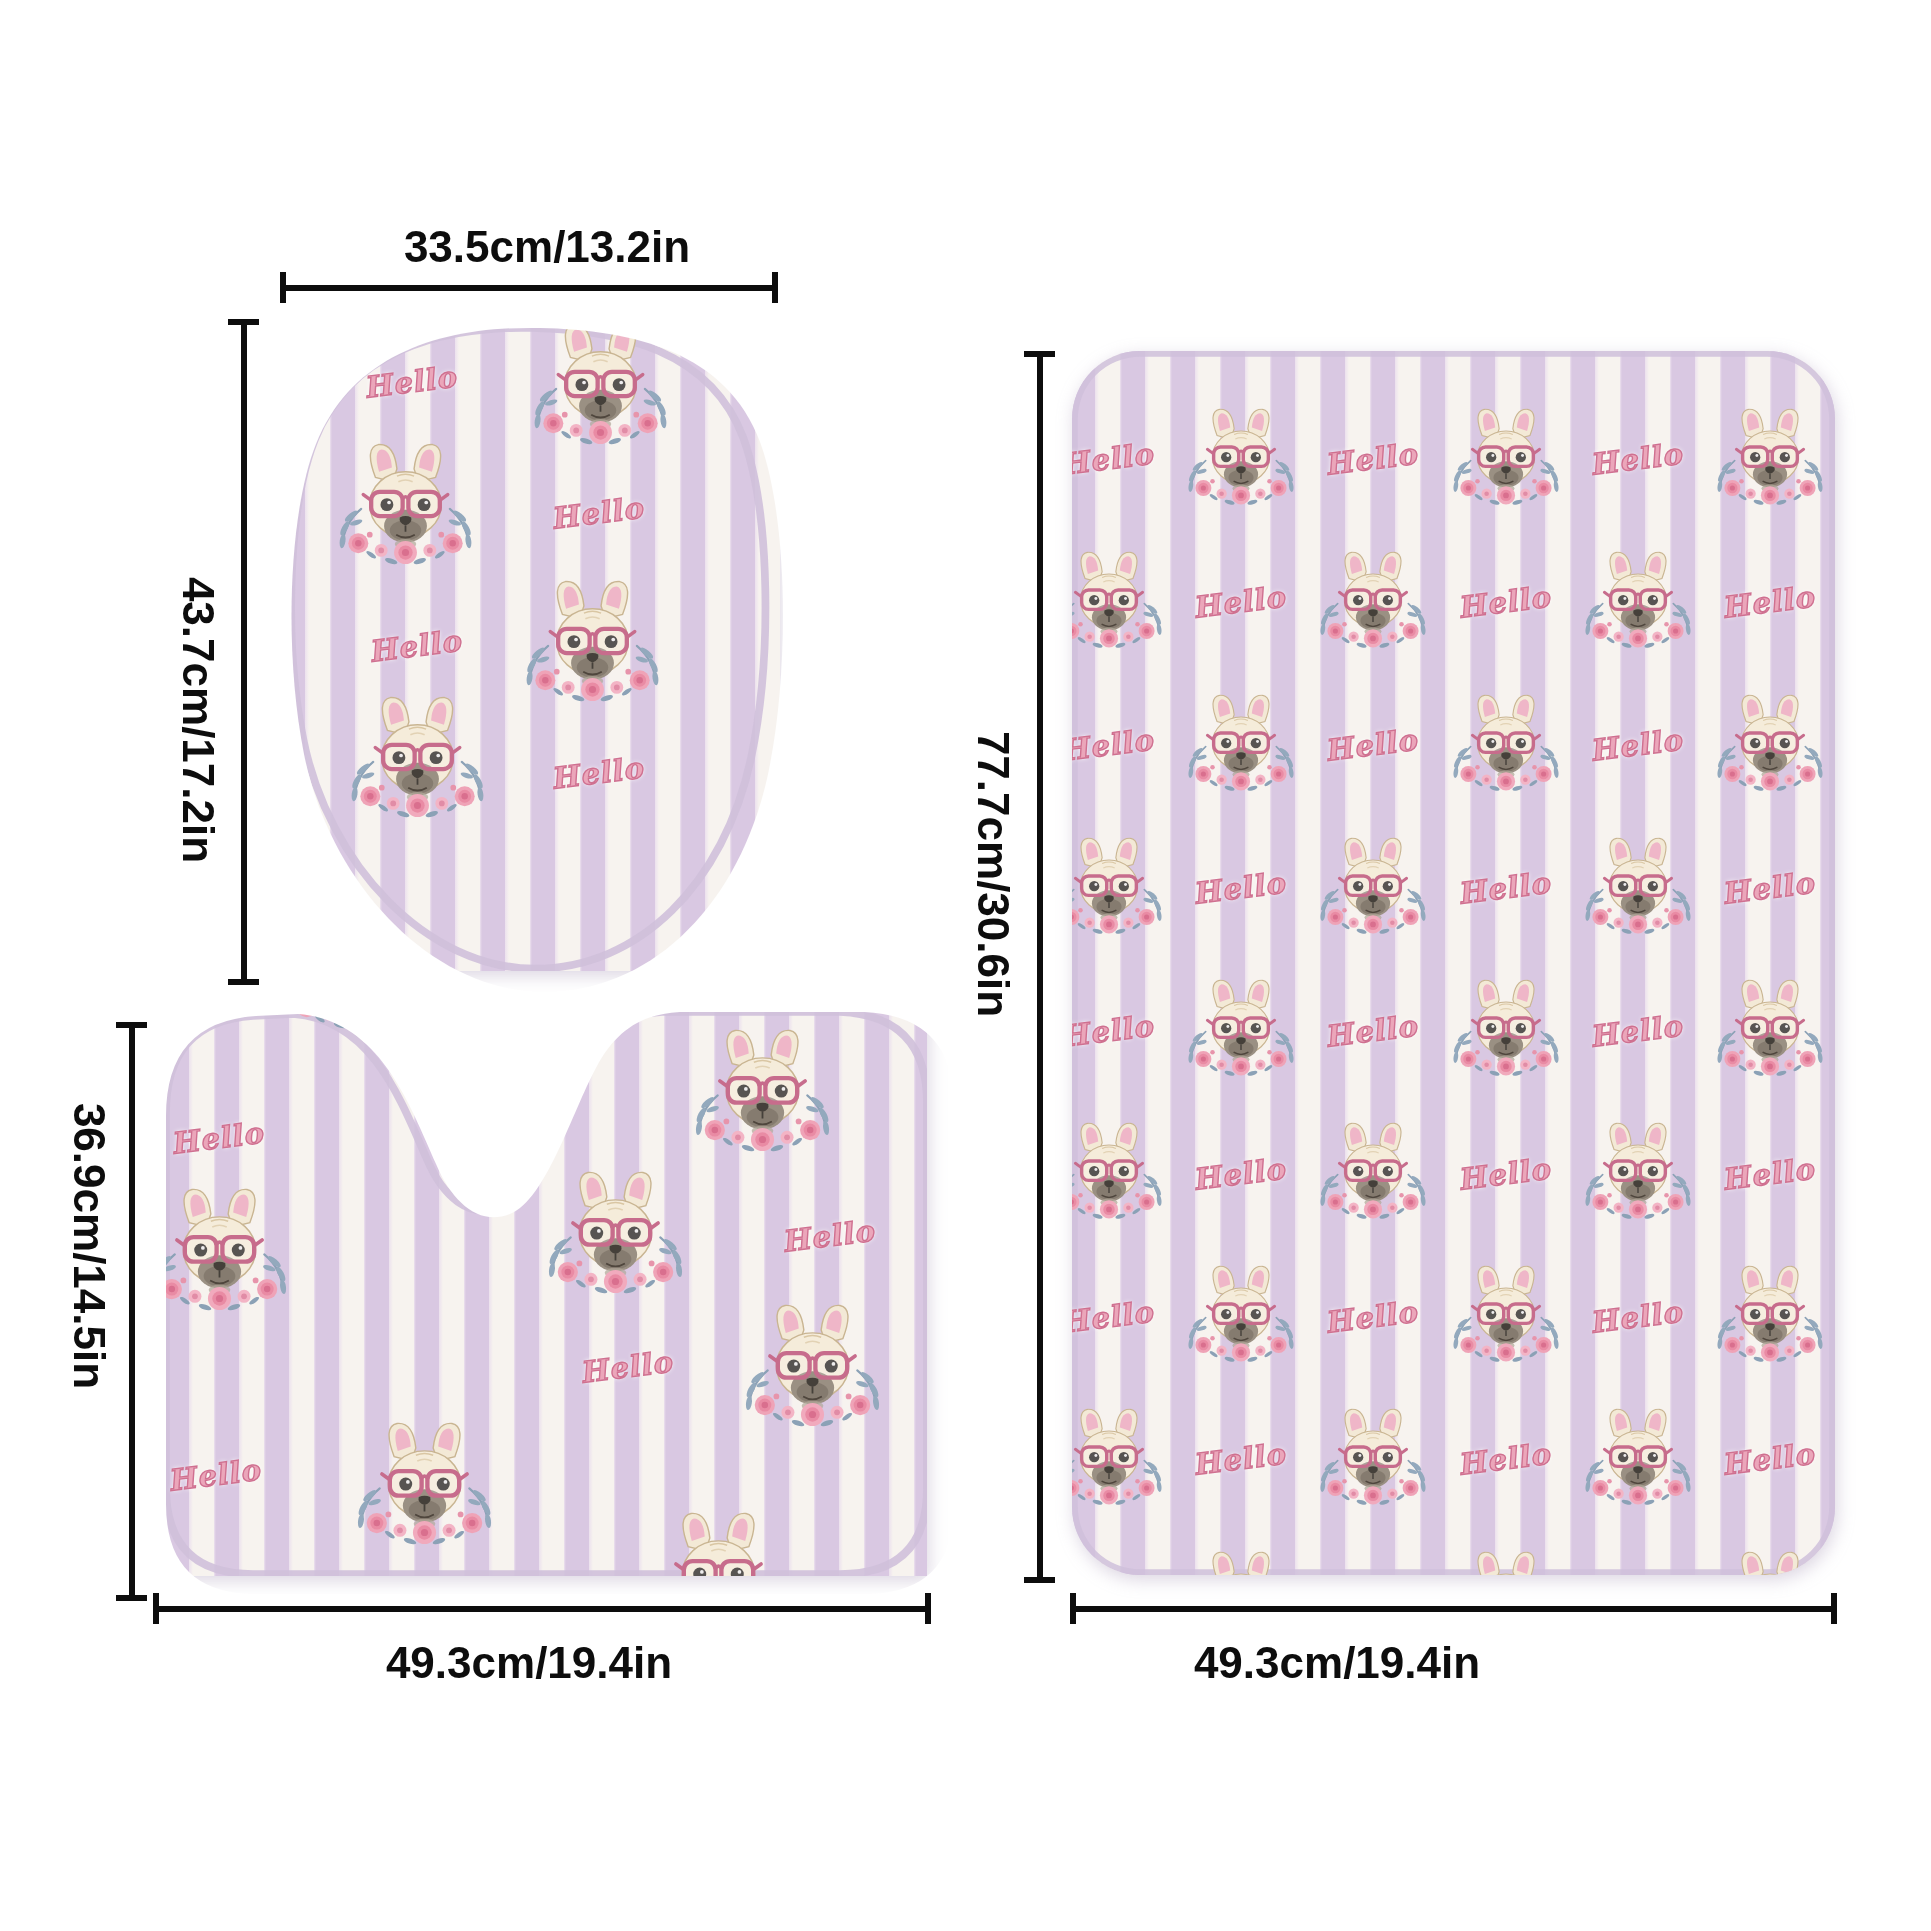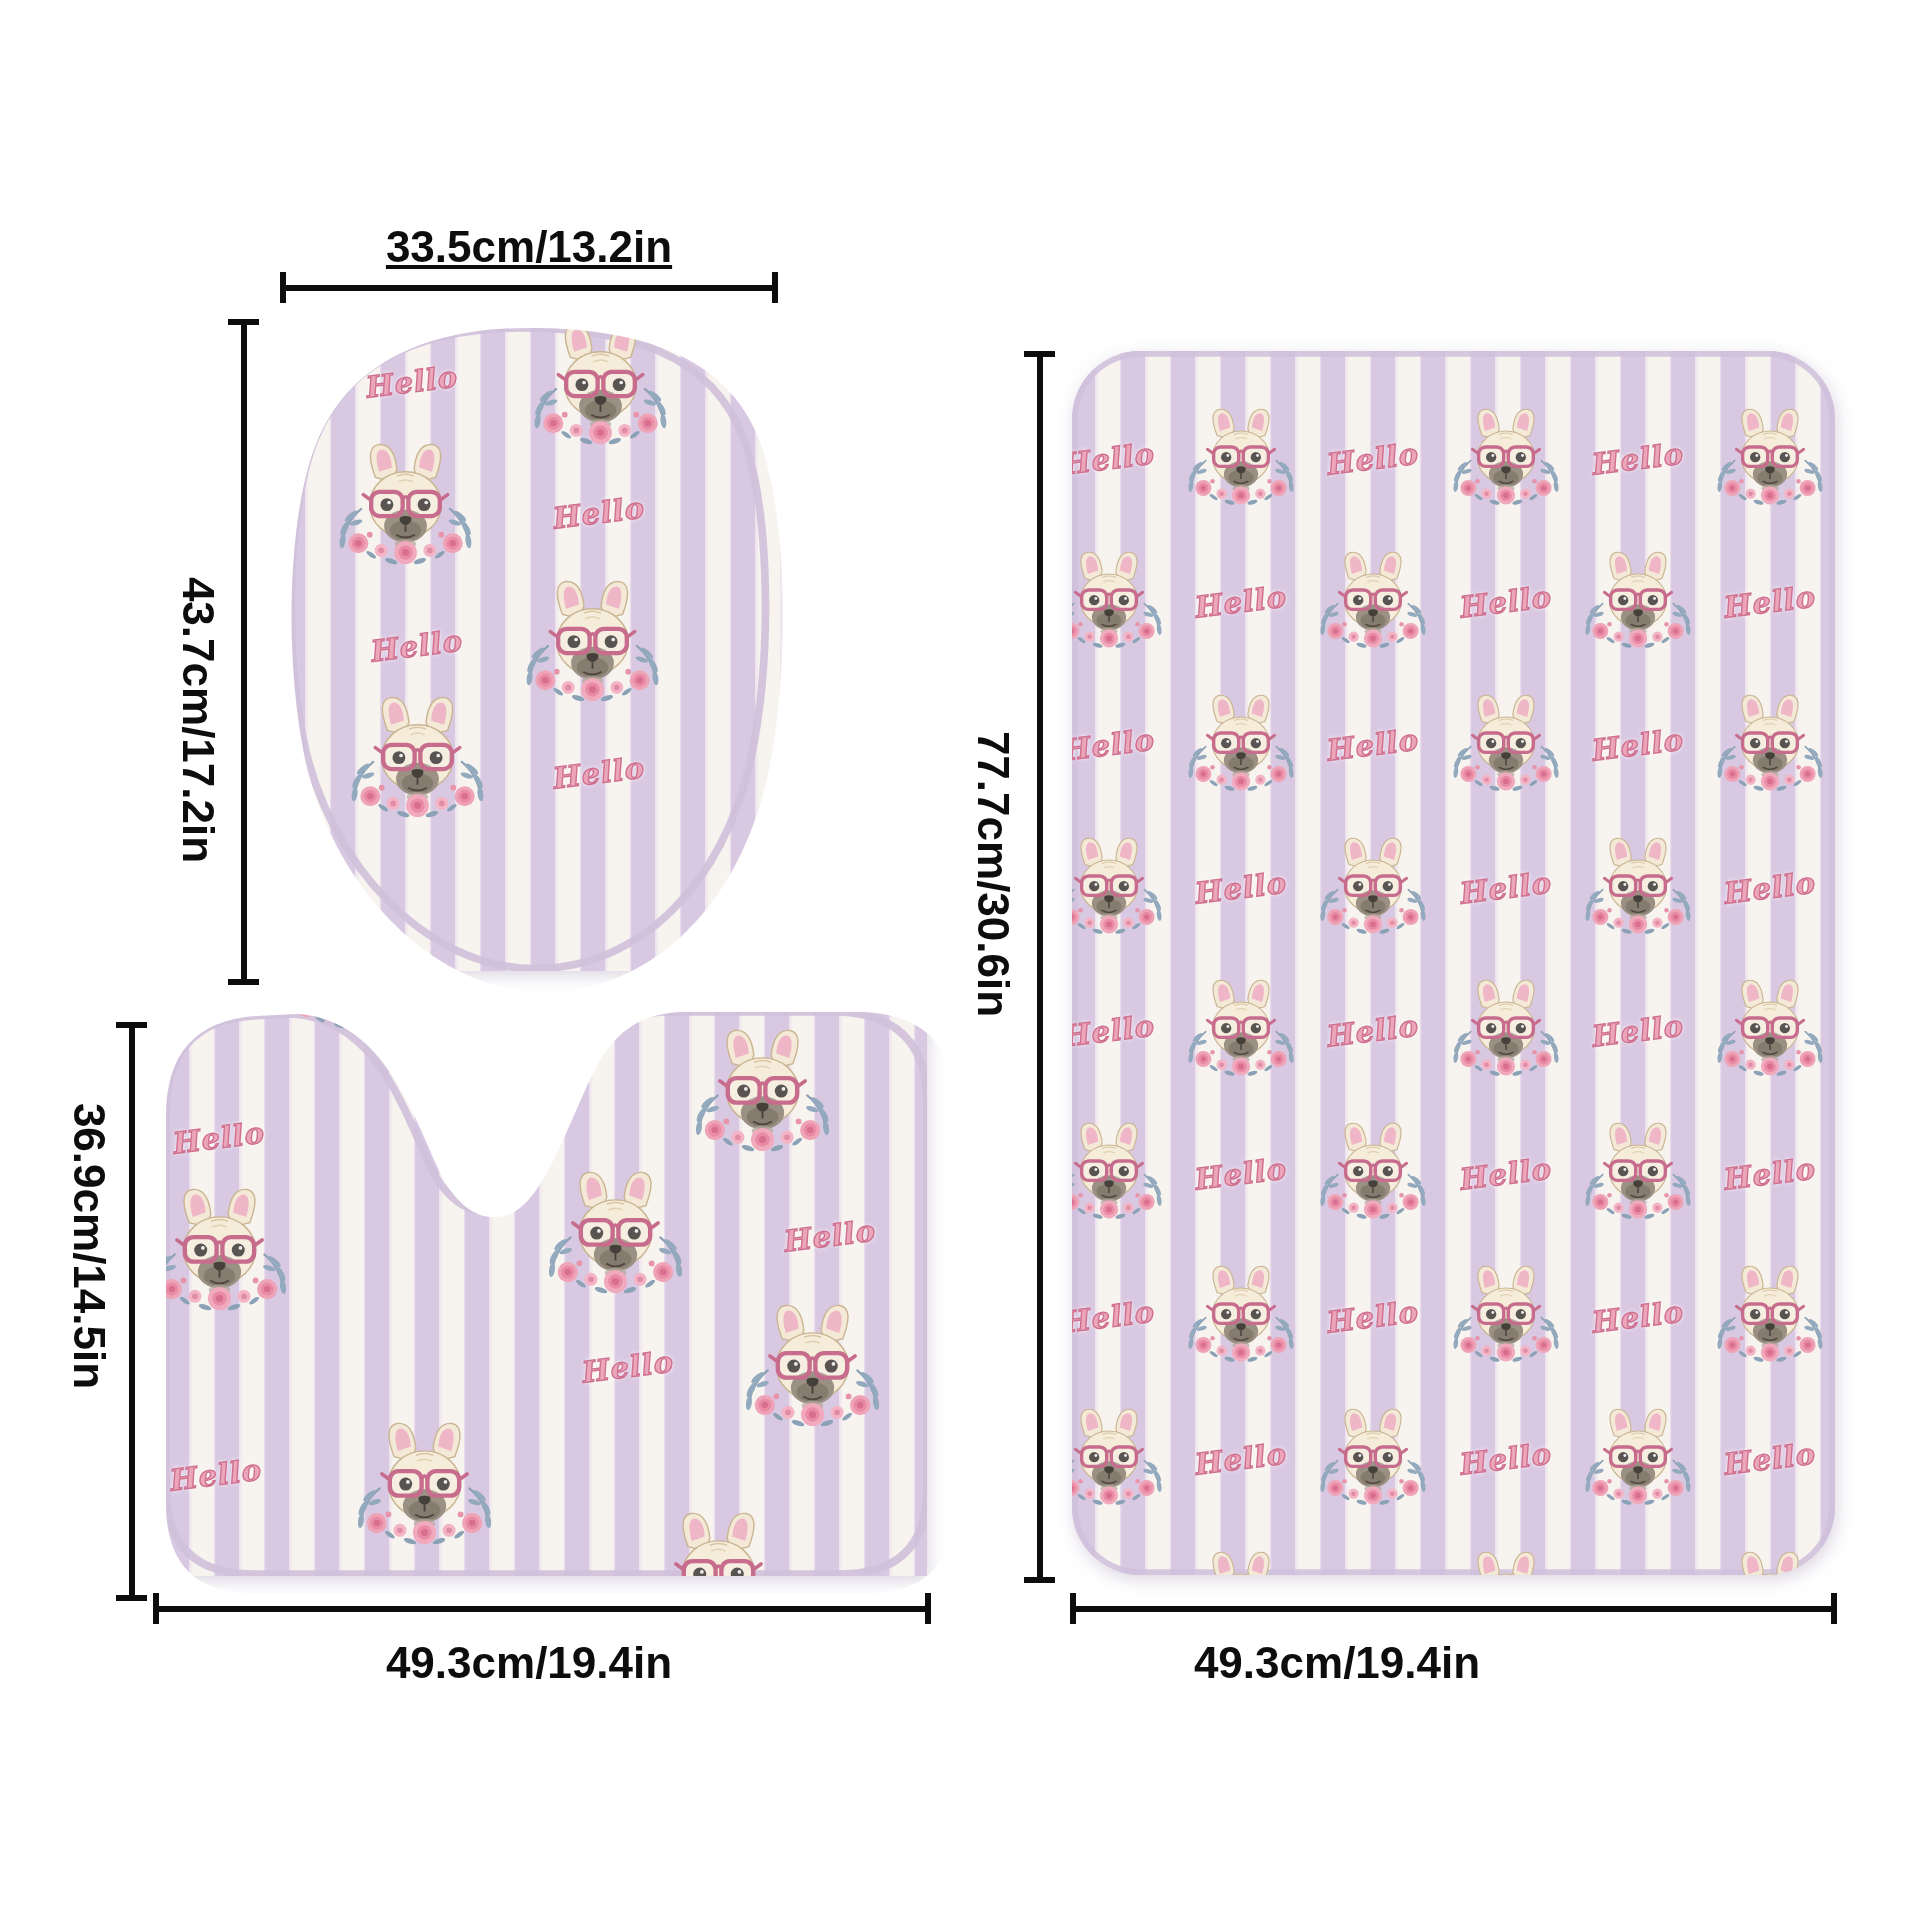--- a/index.html
+++ b/index.html
@@ -313,21 +313,21 @@
       </svg>
       <svg viewBox="0 0 200 180" class="dog" style="width: 114px; height: 103px; left: 377px; top: 1200px;">
         <use href="#dog-face"></use>
       </svg>
       <svg viewBox="0 0 200 180" class="dog" style="width: 114px; height: 103px; left: 641px; top: 1200px;">
         <use href="#dog-face"></use>
       </svg>
     </div>
 
   <div class="dim-h" style="left:280px;top:285px;width:498px;"></div>
-  <div class="dim-label" style="left:529px;top:247px;text-decoration:underline;">33.5cm/13.2in</div>
+  <div class="dim-label" style="left:547px;top:247px;">33.5cm/13.2in</div>
 
   <div class="dim-v" style="left:241px;top:319px;height:666px;"></div>
   <div class="dim-label rot" style="left:198px;top:720px;">43.7cm/17.2in</div>
 
   <div class="dim-v" style="left:129px;top:1022px;height:579px;"></div>
   <div class="dim-label rot" style="left:89px;top:1246px;">36.9cm/14.5in</div>
 
   <div class="dim-h" style="left:153px;top:1606px;width:778px;"></div>
   <div class="dim-label" style="left:529px;top:1663px;">49.3cm/19.4in</div>
 

